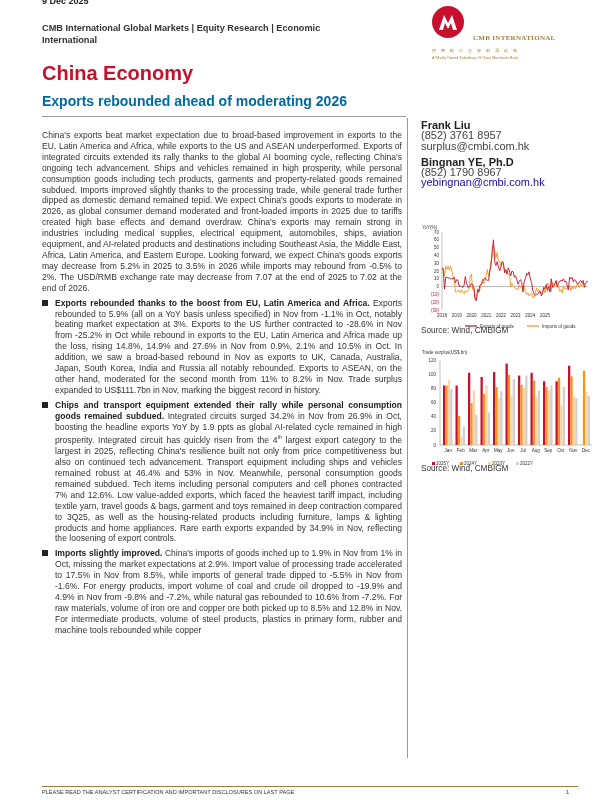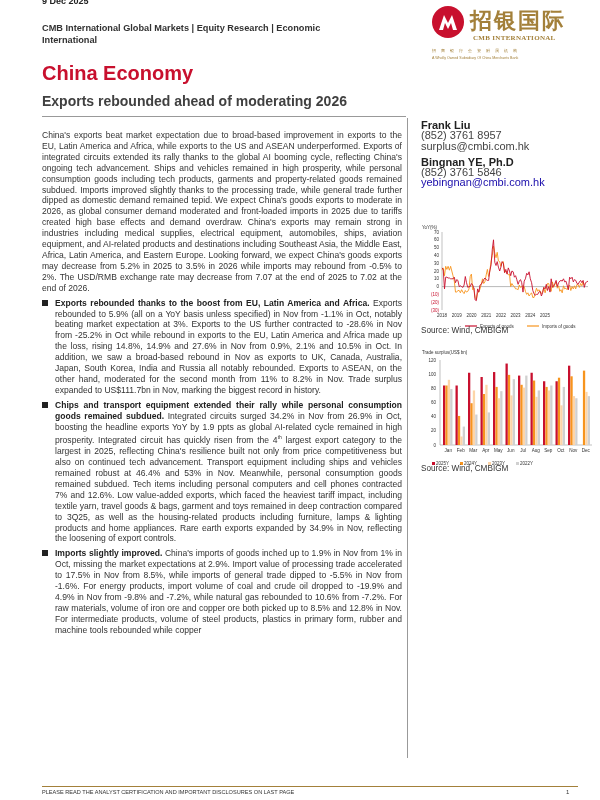--- a/index.html
+++ b/index.html
@@ -6,21 +6,21 @@
   body{width:600px;height:800px;position:relative;overflow:hidden;font-family:"Liberation Sans",sans-serif;color:#333;}
   .date{position:absolute;left:42px;top:-4px;font-size:9px;font-weight:bold;color:#222;}
   .org{position:absolute;left:42px;top:22px;width:320px;font-size:9.2px;font-weight:bold;color:#333;line-height:12px;}
   .logo{position:absolute;left:430px;top:4px;width:170px;height:66px;}
   .logo-circle{position:absolute;left:2px;top:2px;width:32px;height:32px;border-radius:50%;background:#c8102e;}
   .logo-cn{position:absolute;left:40px;top:2px;font-size:22px;font-weight:bold;color:#a3803a;letter-spacing:2px;font-family:"DejaVu Serif",serif;}
   .logo-en{position:absolute;left:43px;top:30px;font-size:7px;font-weight:bold;color:#a3803a;font-family:"Liberation Serif",serif;letter-spacing:0.3px;}
   .logo-sub1{position:absolute;left:2px;top:44px;font-size:4px;color:#a3803a;letter-spacing:5px;}
   .logo-sub2{position:absolute;left:2px;top:52px;font-size:3.6px;color:#a3803a;}
   .title{position:absolute;left:42px;top:62px;font-size:20px;font-weight:bold;color:#c8102e;}
-  .subtitle{position:absolute;left:42px;top:93px;font-size:14px;font-weight:bold;color:#404040;}
+  .subtitle{position:absolute;left:42px;top:93px;font-size:14px;font-weight:bold;color:#0369a1;}
   .rule{position:absolute;left:42px;top:116px;width:364px;height:1px;background:#999;}
   .vrule{position:absolute;left:407px;top:118px;width:1px;height:640px;background:#999;}
   .body{position:absolute;left:42px;top:130px;width:360px;font-size:8.55px;line-height:10.9px;text-align:justify;color:#333;}
   .body p{margin:0 0 4px 0;}
   .bullet{position:relative;padding-left:13px;margin-bottom:4px;}
   .bullet .sq{position:absolute;left:0;top:2px;width:6px;height:6px;background:#222;}
   .bullet b{color:#222;}
   .analyst{position:absolute;left:421px;top:120px;font-size:11px;line-height:10.3px;color:#444;}
   .analyst .name{font-weight:bold;color:#222;}
   .analyst .link{color:#1a0dab;}
@@ -38,21 +38,20 @@
 
 <div class="date">9 Dec 2025</div>
 <div class="org">CMB International Global Markets | Equity Research | Economic International</div>
 
 <div class="logo">
   <div class="logo-circle">
     <svg width="32" height="32" viewBox="0 0 32 32">
       <path d="M7 24 L12 9 L16 17 L20 9 L25 24 L21 24 L19 17 L16 23 L13 17 L11 24 Z" fill="#fff"></path>
     </svg>
   </div>
-  <div class="logo-cn">招银国际</div>
   <div class="logo-en">CMB INTERNATIONAL</div>
   <div class="logo-sub1">招商银行全资附属机构</div>
   <div class="logo-sub2">A Wholly Owned Subsidiary Of China Merchants Bank</div>
 </div>
 
 <div class="title">China Economy</div>
 <div class="subtitle">Exports rebounded ahead of moderating 2026</div>
 <div class="rule"></div>
 <div class="vrule"></div>
 
@@ -71,21 +70,21 @@
     <b>Imports slightly improved.</b><span> China's imports of goods inched up to 1.9% in Nov from 1% in Oct, missing the market expectations at 2.9%. Import value of processing trade accelerated to 17.5% in Nov from 8.5%, while imports of general trade dipped to -5.5% in Nov from -1.6%. For energy products, import volume of coal and crude oil dropped to -19.9% and 4.9% in Nov from -9.8% and -7.2%, while natural gas rebounded to 10.6% from -7.2%. For raw materials, volume of iron ore and copper ore both picked up to 8.5% and 12.8% in Nov. For intermediate products, volume of steel products, plastics in primary form, rubber and machine tools rebounded while copper</span>
   </div>
 </div>
 
 <div class="analyst">
   <div class="name">Frank Liu</div>
   <div>(852) 3761 8957</div>
   <div>surplus@cmbi.com.hk</div>
   <div class="gap"></div>
   <div class="name">Bingnan YE, Ph.D</div>
-  <div>(852) 3761 5846</div>
+  <div>(852) 1790 8967</div>
   <div class="link">yebingnan@cmbi.com.hk</div>
 </div>
 
 <div class="chart1">
   <svg id="c1" width="175" height="108">
       <text x="2" y="7" font-size="4.5" fill="#333">YoY(%)</text>
       <text x="19" y="11.5" font-size="4.5" text-anchor="end" fill="#333">70</text>
       <text x="19" y="19.299999999999997" font-size="4.5" text-anchor="end" fill="#333">60</text>
       <text x="19" y="27.099999999999994" font-size="4.5" text-anchor="end" fill="#333">50</text>
       <text x="19" y="34.900000000000006" font-size="4.5" text-anchor="end" fill="#333">40</text>

